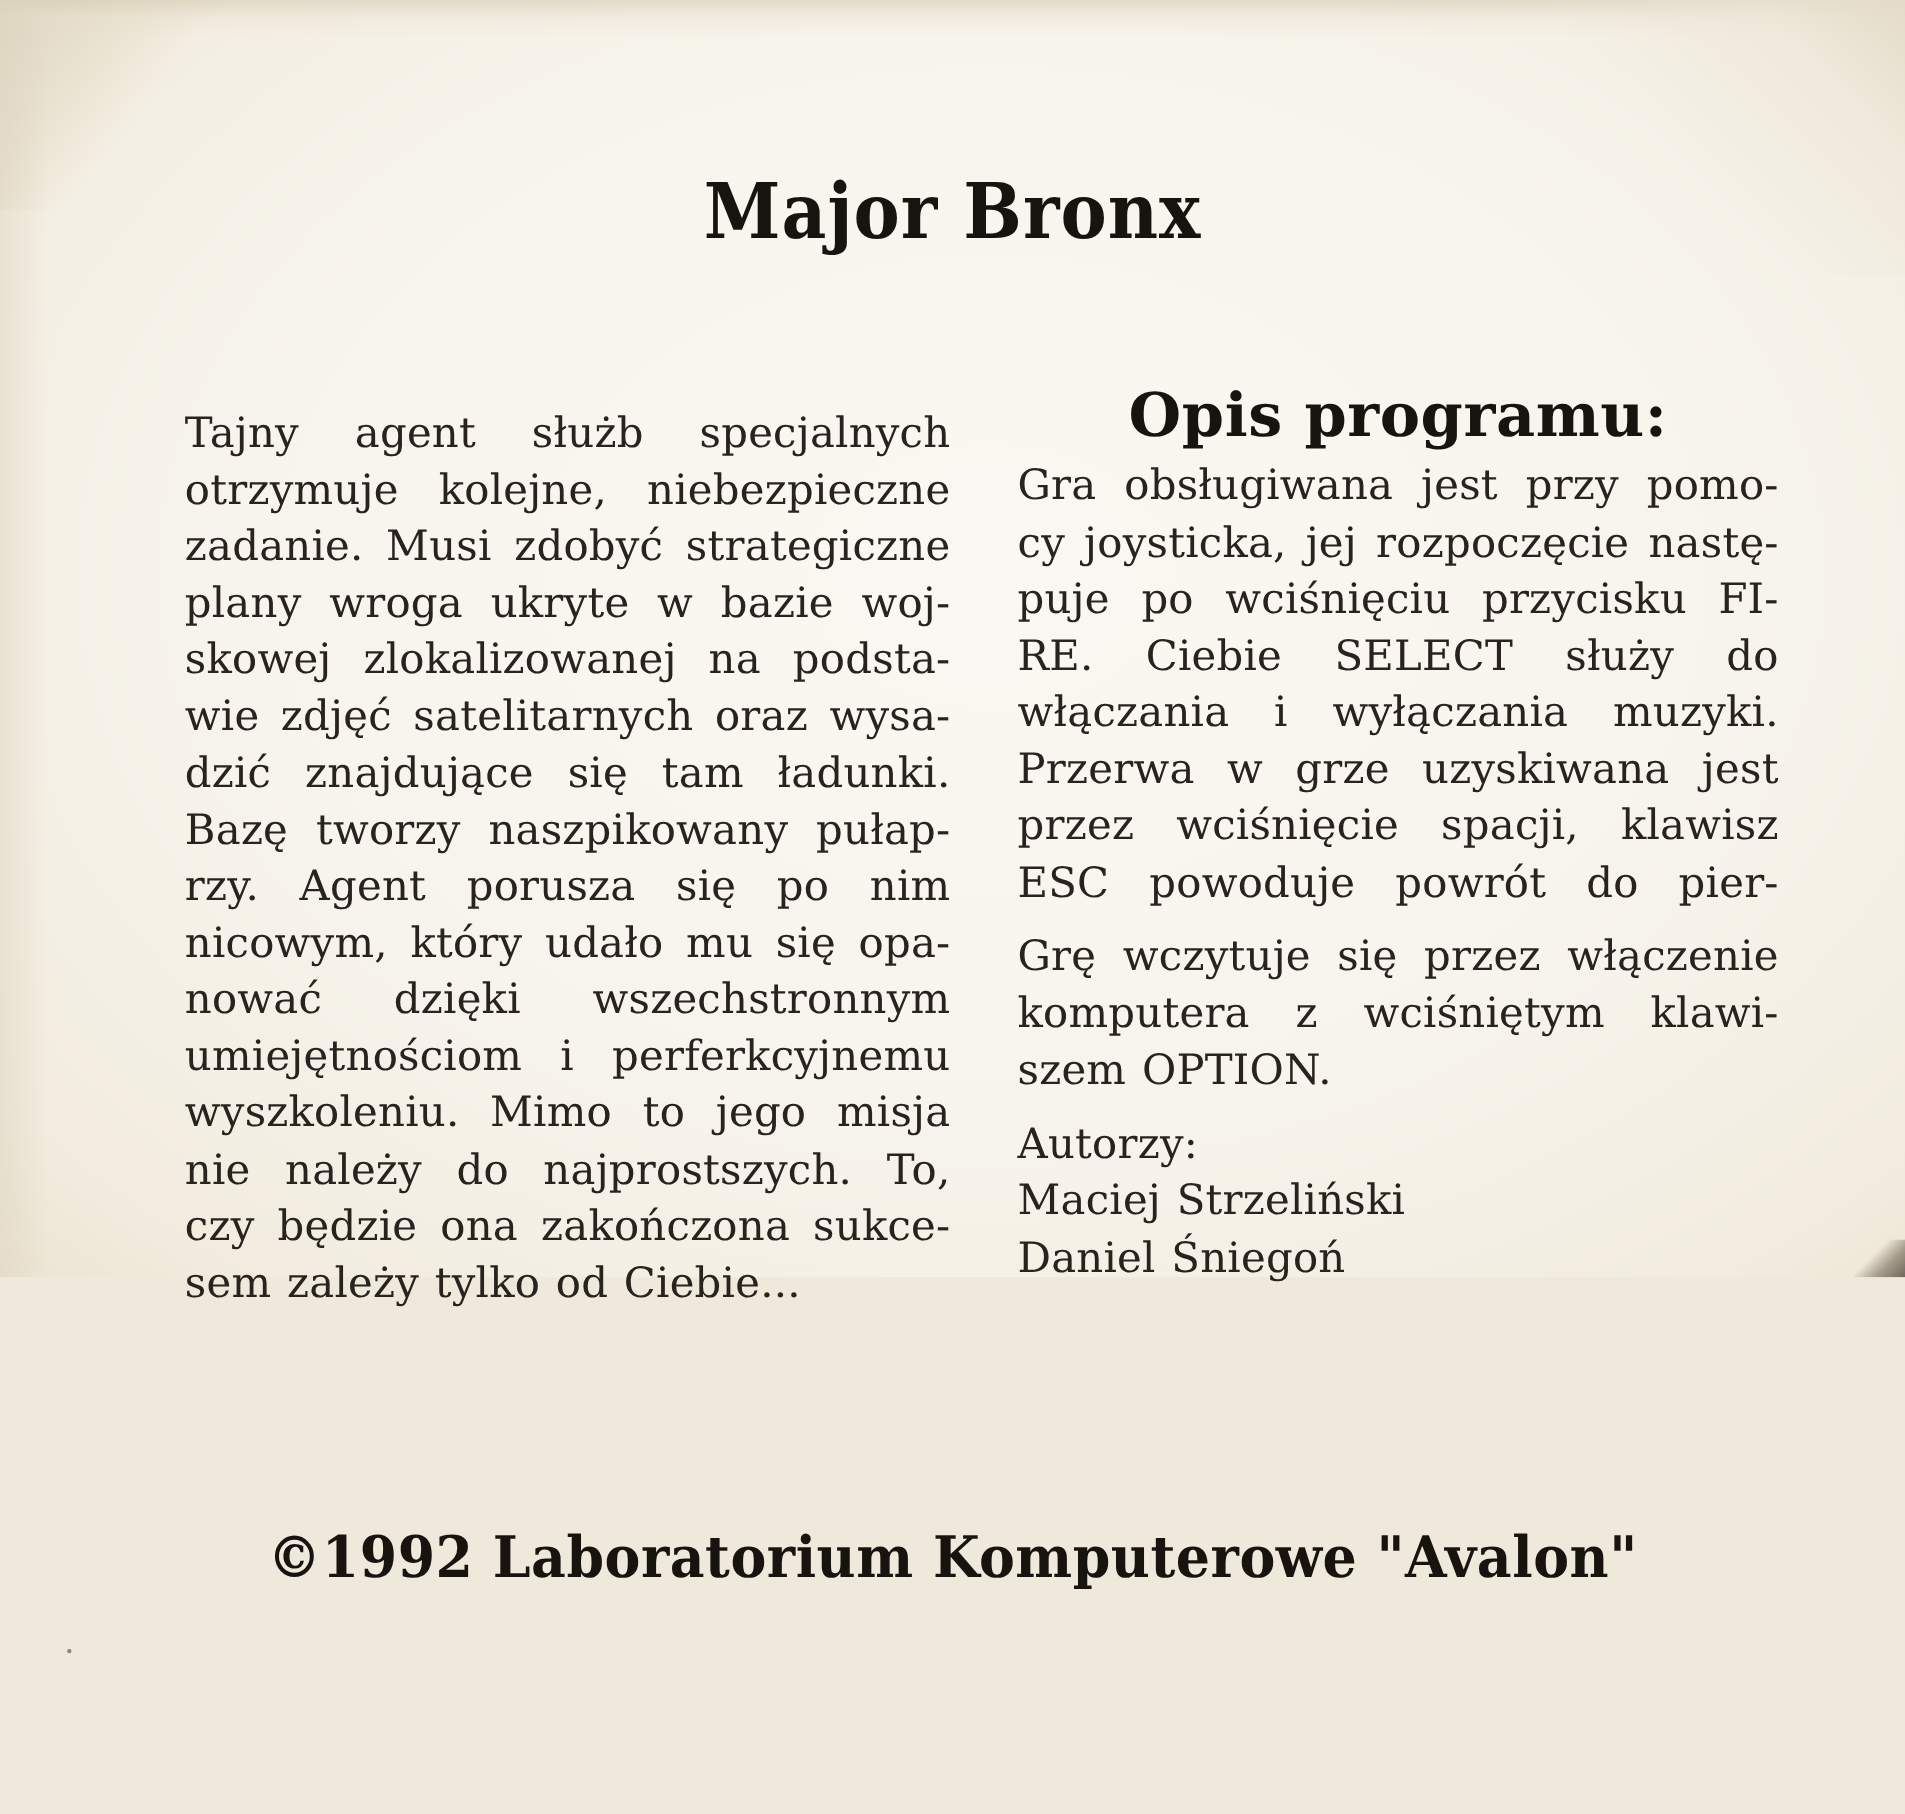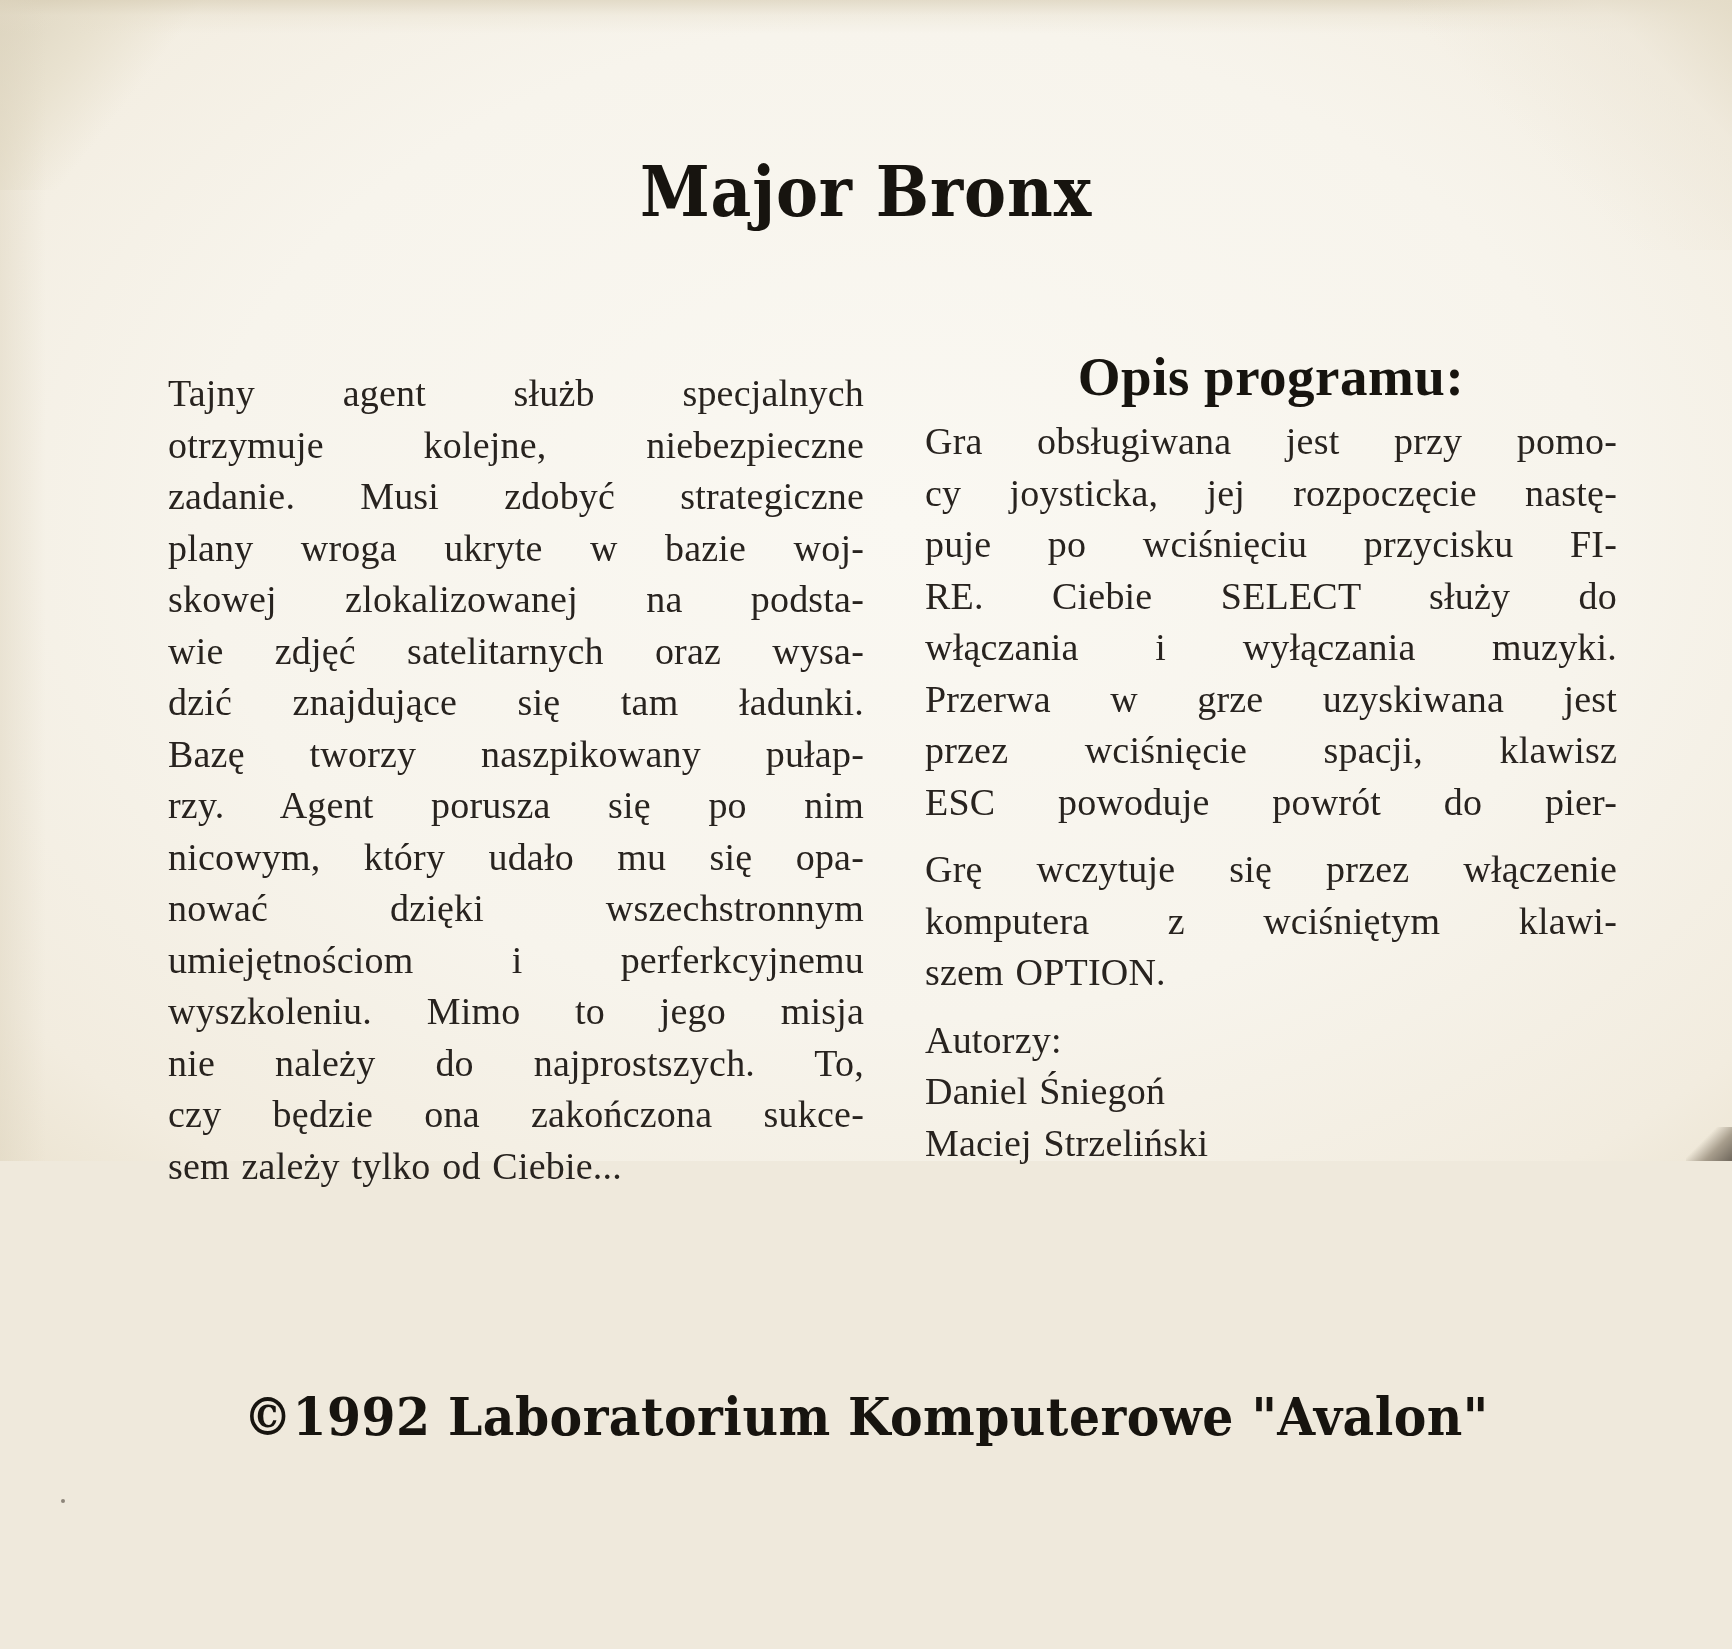--- a/index.html
+++ b/index.html
@@ -43,21 +43,21 @@
   }
   .speck{position:absolute;background:#8d857a;border-radius:50%;pointer-events:none;}
 
   .title{
     position:absolute;left:0;top:152px;width:100%;margin:0;
     text-align:center;
     font-size:70px;line-height:80px;font-weight:bold;
     letter-spacing:1px;color:#17140f;
     transform:scaleX(0.9);
   }
-  .col{position:absolute;font-family:Liberation Serif, serif;}
+  .col{position:absolute;}
   .col-left{left:168px;top:368px;width:696px;}
   .col-right{left:925px;top:350px;width:692px;}
   .heading{
     margin:0 0 13px 0;text-align:center;
     font-size:55px;line-height:53px;font-weight:bold;color:#17140f;
     letter-spacing:0.5px;
   }
   .line{
     font-size:38px;line-height:51.5px;
     letter-spacing:0.2px;word-spacing:2px;color:#28231f;
@@ -120,20 +120,20 @@
           <div class="line j">przez wciśnięcie spacji, klawisz</div>
           <div class="line j">ESC powoduje powrót do pier-</div>
         </div>
         <div class="para">
           <div class="line j">Grę wczytuje się przez włączenie</div>
           <div class="line j">komputera z wciśniętym klawi-</div>
           <div class="line">szem OPTION.</div>
         </div>
         <div class="para">
           <div class="line">Autorzy:</div>
+          <div class="line">Maciej Strzeliński</div>
           <div class="line">Daniel Śniegoń</div>
-          <div class="line">Maciej Strzeliński</div>
         </div>
       </div>
   </div>
 
   <div class="copyright">©1992 Laboratorium Komputerowe "Avalon"</div>
 </div>
 
 </body></html>

